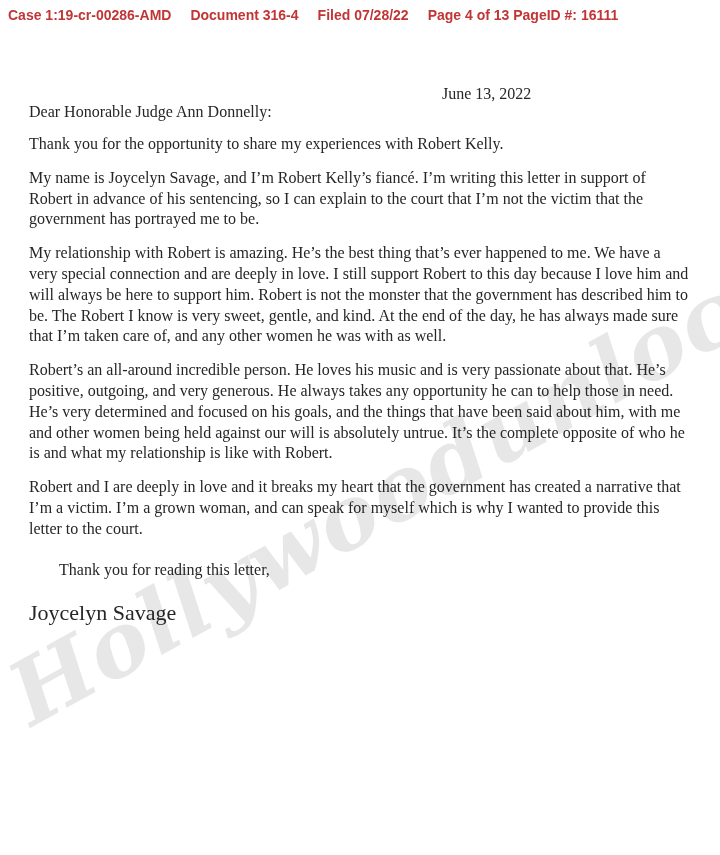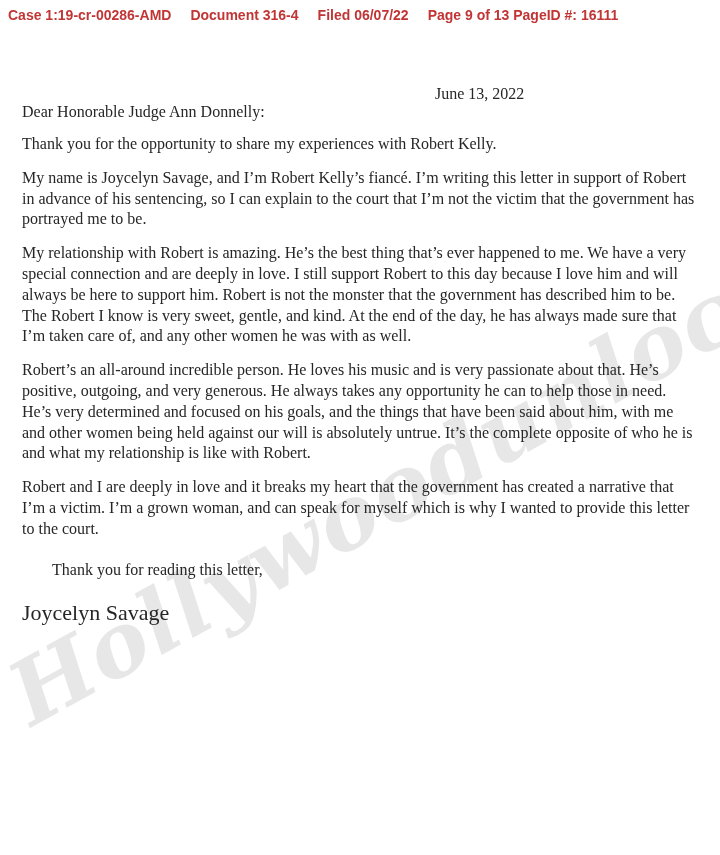--- a/index.html
+++ b/index.html
@@ -17,21 +17,21 @@
     padding: 7px 3px 0 8px;
     font-family: "Liberation Sans", sans-serif;
     font-size: 14px;
     font-weight: bold;
     color: #c13535;
     white-space: nowrap;
   }
   .ecf-header .seg { flex: none; }
   .letter {
     position: relative;
-    padding: 0 22px;
+    padding: 0 29px;
     z-index: 2;
   }
   .date-line {
     margin-top: 62px;
     margin-left: 413px;
     font-size: 16px;
   }
   .salutation {
     font-size: 16px;
   }
@@ -62,22 +62,22 @@
     pointer-events: none;
     user-select: none;
   }
 </style>
 </head>
 <body>
 
 <div class="ecf-header">
   <span class="seg">Case 1:19-cr-00286-AMD</span>
   <span class="seg">Document 316-4</span>
-  <span class="seg">Filed 06/07/22</span>
-  <span class="seg">Page 9 of 13 PageID #: 16111</span>
+  <span class="seg">Filed 07/28/22</span>
+  <span class="seg">Page 4 of 13 PageID #: 16111</span>
 </div>
 
 <div class="watermark">Hollywoodunlocked.com</div>
 
 <div class="letter">
   <div class="date-line">June 13, 2022</div>
   <div class="salutation">Dear Honorable Judge Ann Donnelly:</div>
   <p class="para">Thank you for the opportunity to share my experiences with Robert Kelly.</p>
   <p class="para">My name is Joycelyn Savage, and I’m Robert Kelly’s fiancé. I’m writing this letter in support of Robert in advance of his sentencing, so I can explain to the court that I’m not the victim that the government has portrayed me to be.</p>
   <p class="para">My relationship with Robert is amazing. He’s the best thing that’s ever happened to me. We have a very special connection and are deeply in love. I still support Robert to this day because I love him and will always be here to support him. Robert is not the monster that the government has described him to be. The Robert I know is very sweet, gentle, and kind. At the end of the day, he has always made sure that I’m taken care of, and any other women he was with as well.</p>

